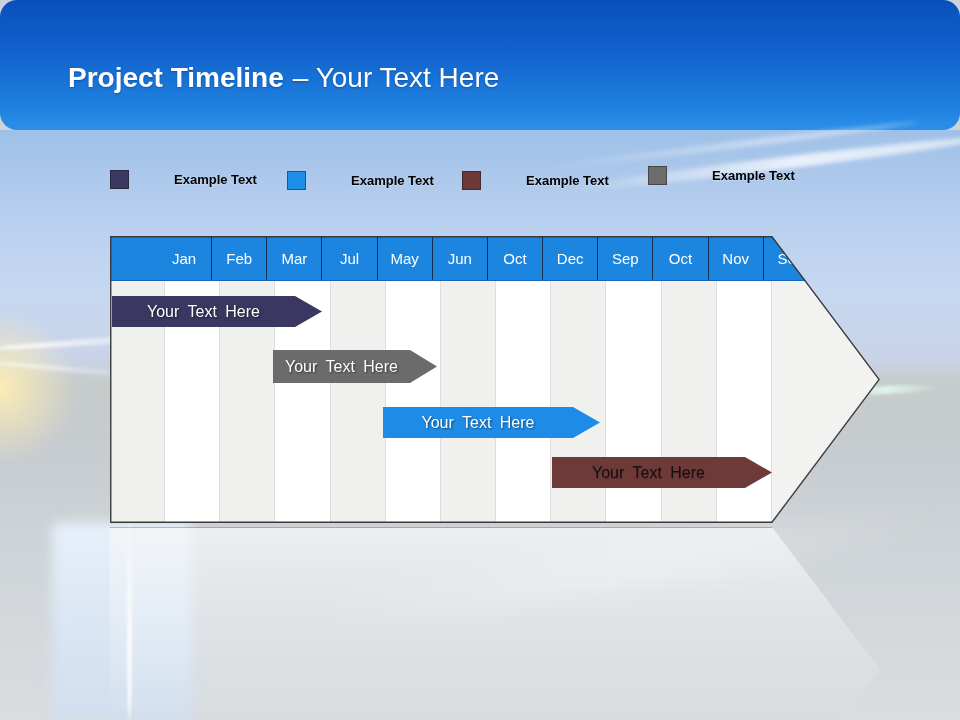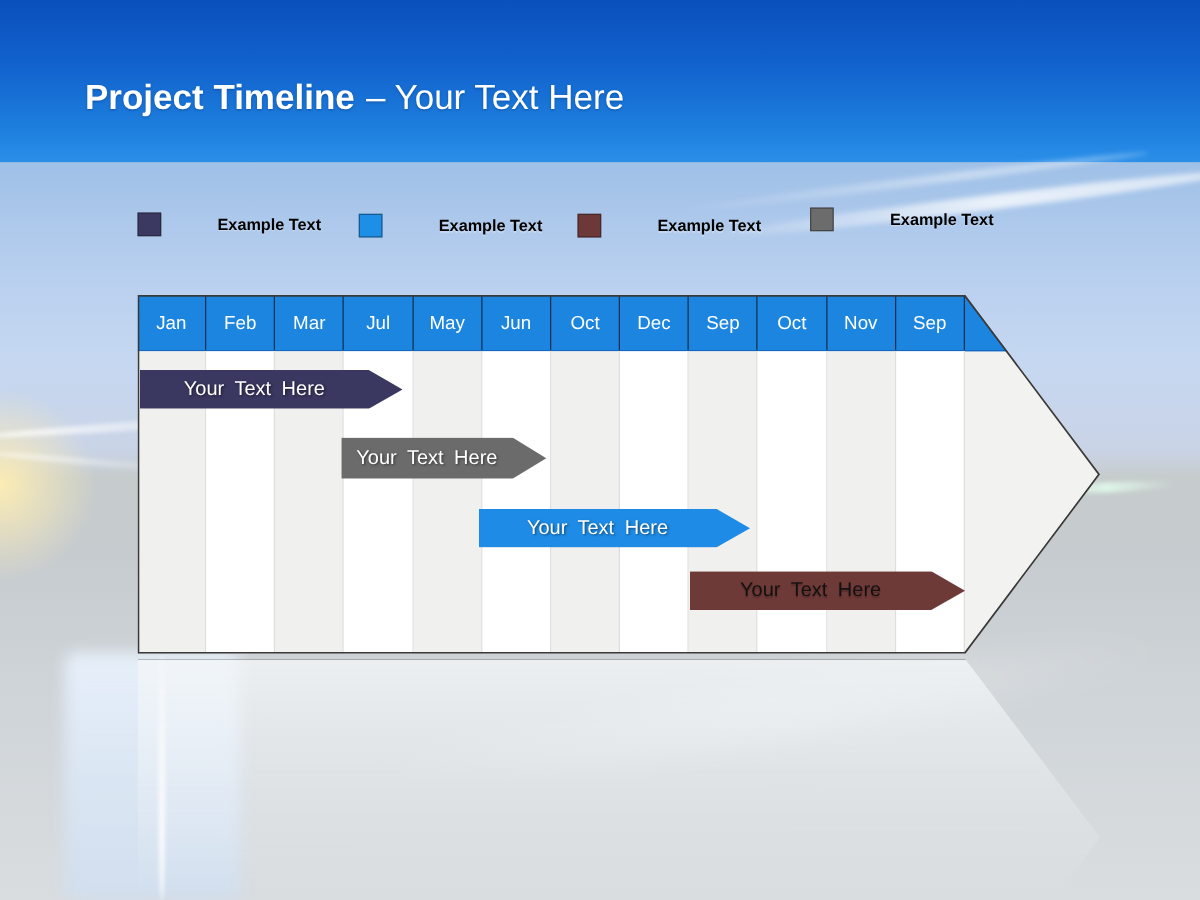--- a/index.html
+++ b/index.html
@@ -5,20 +5,21 @@
   html,body{margin:0;padding:0;}
   body{
     width:960px;height:720px;position:relative;overflow:hidden;
     font-family:"Liberation Sans", sans-serif;
     background:#CBD3DC;
   }
   
   #page-header{
     position:absolute;left:0;top:0;width:960px;height:130px;
     background:linear-gradient(180deg,#0A50BC 0%,#1161CC 38%,#1D7EDD 78%,#2B8FE9 100%);
+    border-radius:17px;
   }
   #slide-title{
     position:absolute;left:68px;top:62px;
     color:#FFFFFF;font-size:28px;white-space:nowrap;
     text-shadow:0 1px 2px rgba(0,30,80,0.35);
   }
   #slide-title .t-bold{font-weight:bold;}
   #slide-title .t-rest{font-weight:normal;margin-left:9px;}
   
   #bg-photo{
@@ -83,21 +84,21 @@
   #timeline{position:absolute;left:110px;top:236px;width:770px;height:287px;}
   #timeline .clip{
     position:absolute;left:0;top:0;width:770px;height:287px;
     clip-path:polygon(0px 0px,662px 0px,770px 143.5px,662px 287px,0px 287px);
     background:#F2F2F1;
   }
   #month-header-row{
     position:absolute;left:0;top:0;width:770px;height:45px;
     background:#1B85E0;border-bottom:1px solid #1566BE;box-sizing:border-box;
   }
-  #month-cells{display:flex;width:603px;height:100%;}
+  #month-cells{display:flex;width:603px;height:100%;padding-left:47px;}
   .month-cell{
     flex:none;width:55.1667px;box-sizing:border-box;
     border-right:1px solid #14304E;
     display:flex;align-items:center;justify-content:center;
     color:#FFFFFF;font-size:15px;
   }
   #body-cols{
     position:absolute;left:0;top:45px;width:662px;height:242px;display:flex;
   }
   .body-col{flex:none;width:55.1667px;box-sizing:border-box;border-right:1px solid #DEDEDE;}

